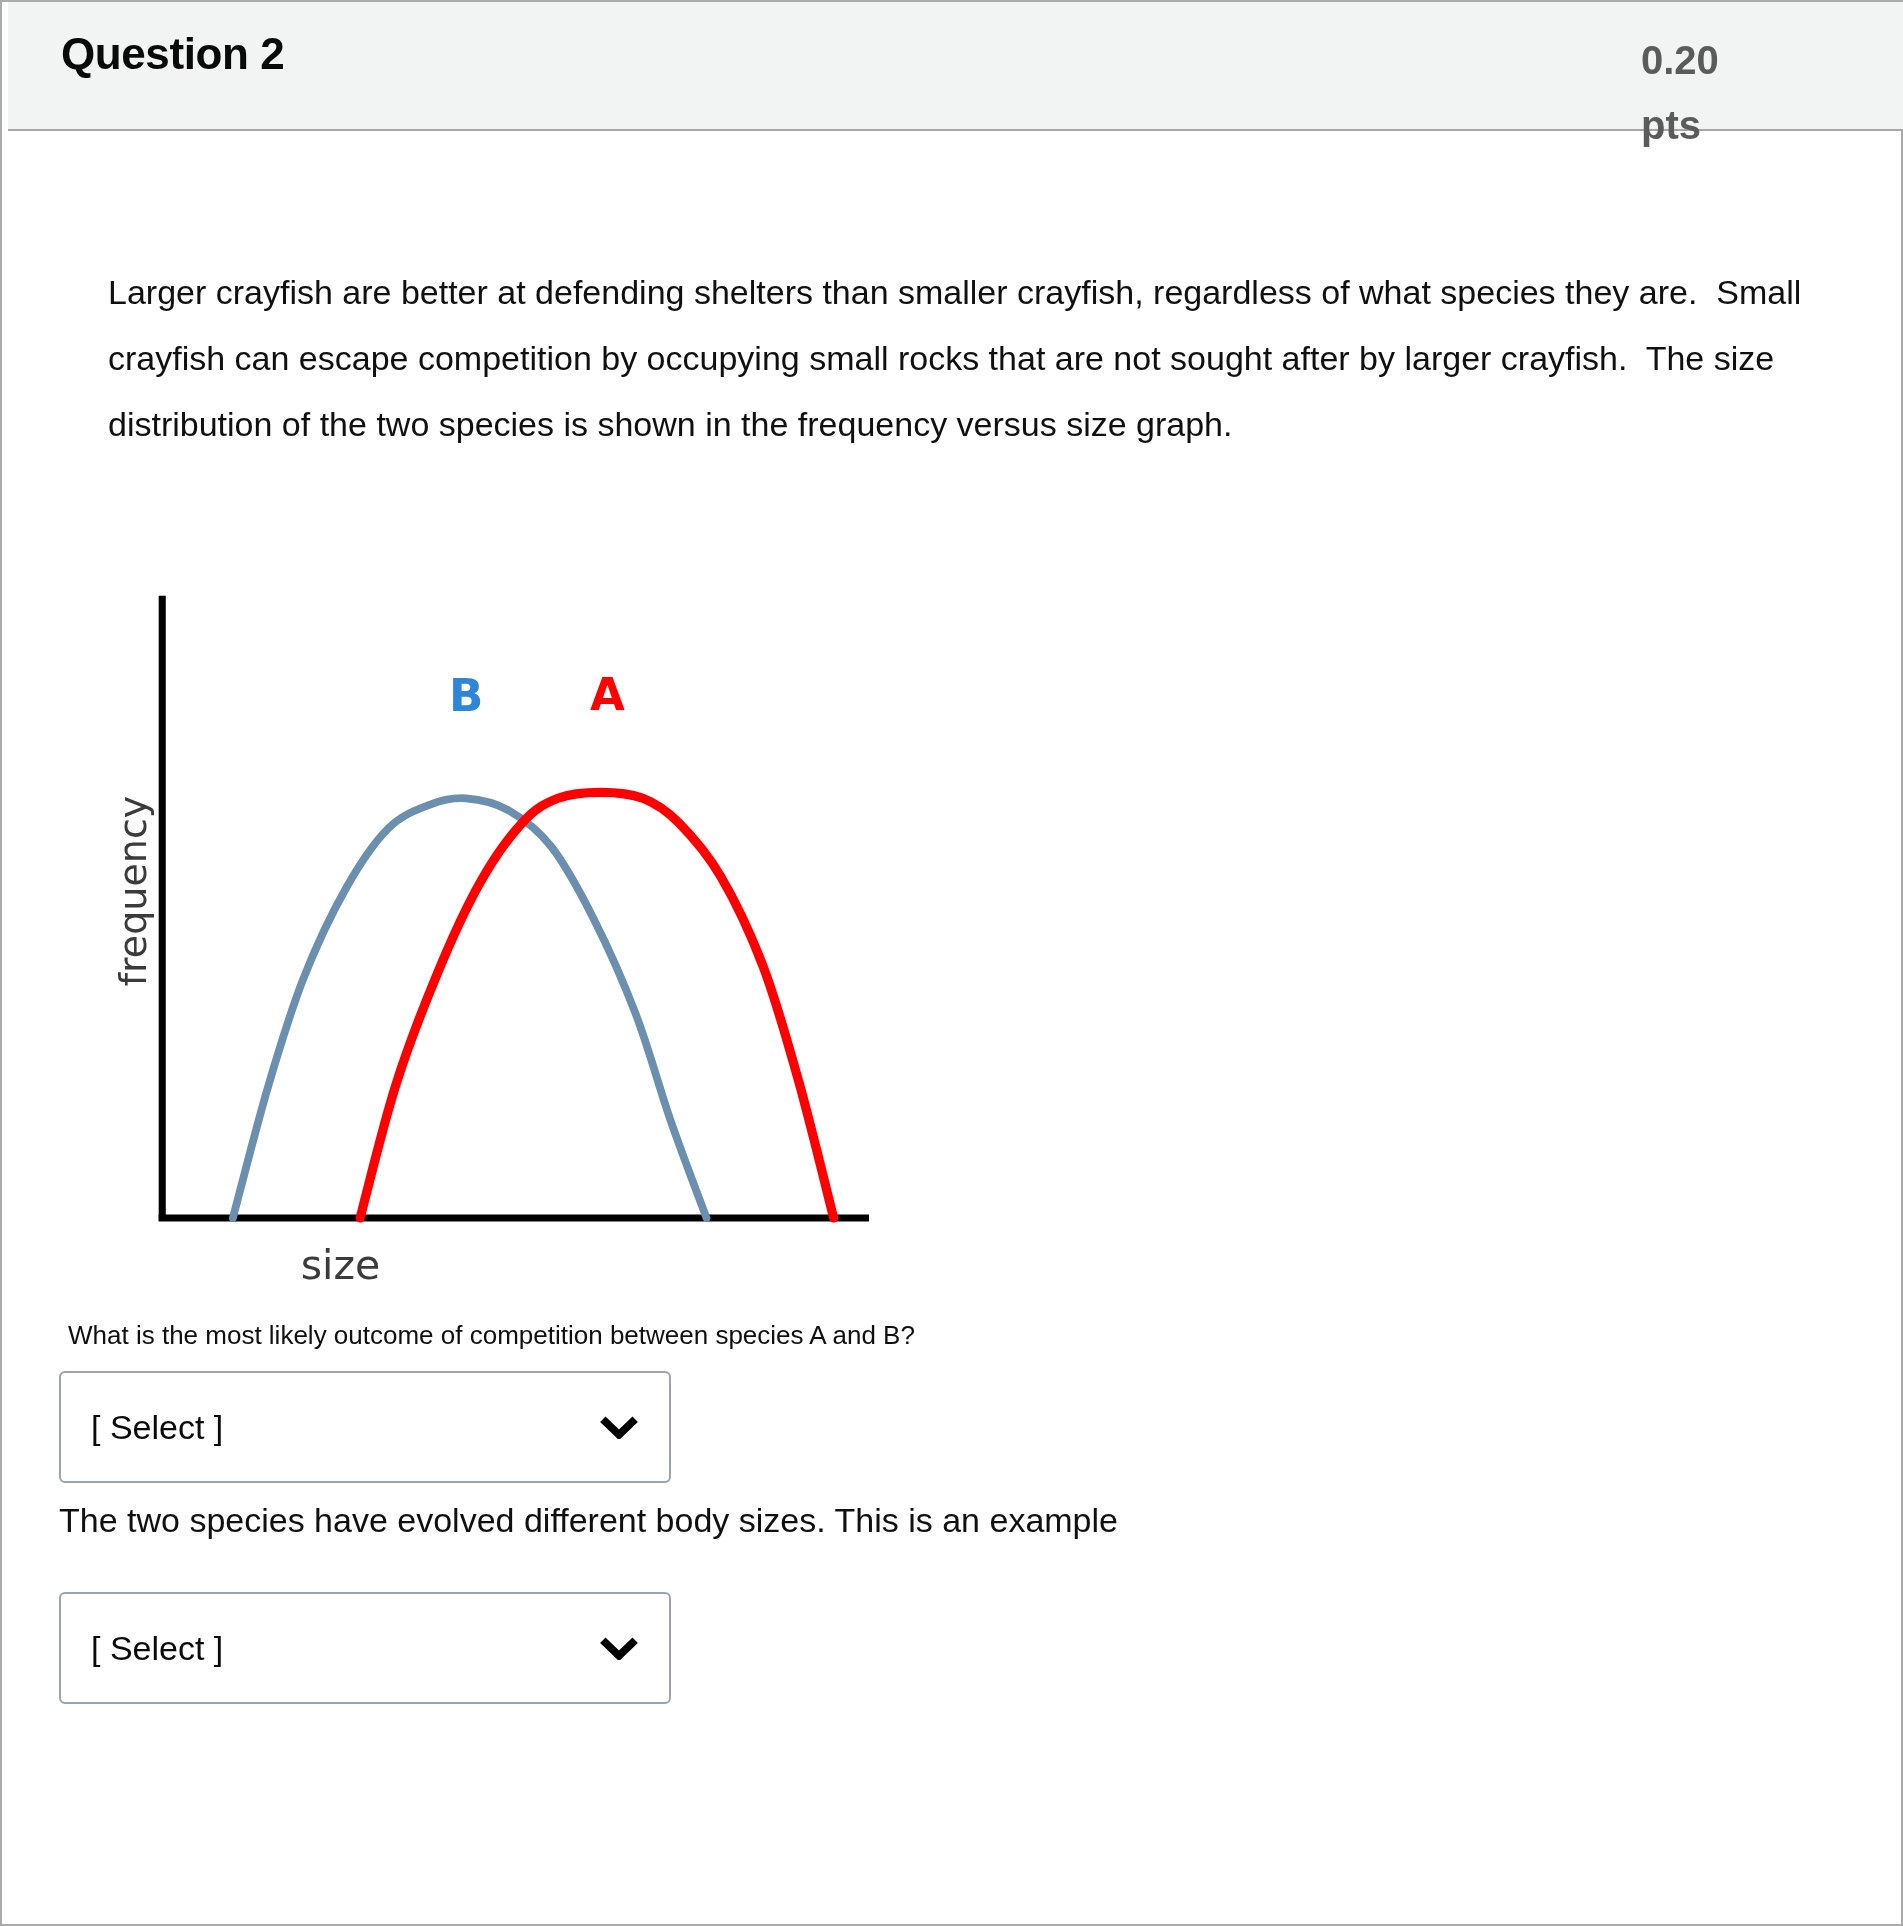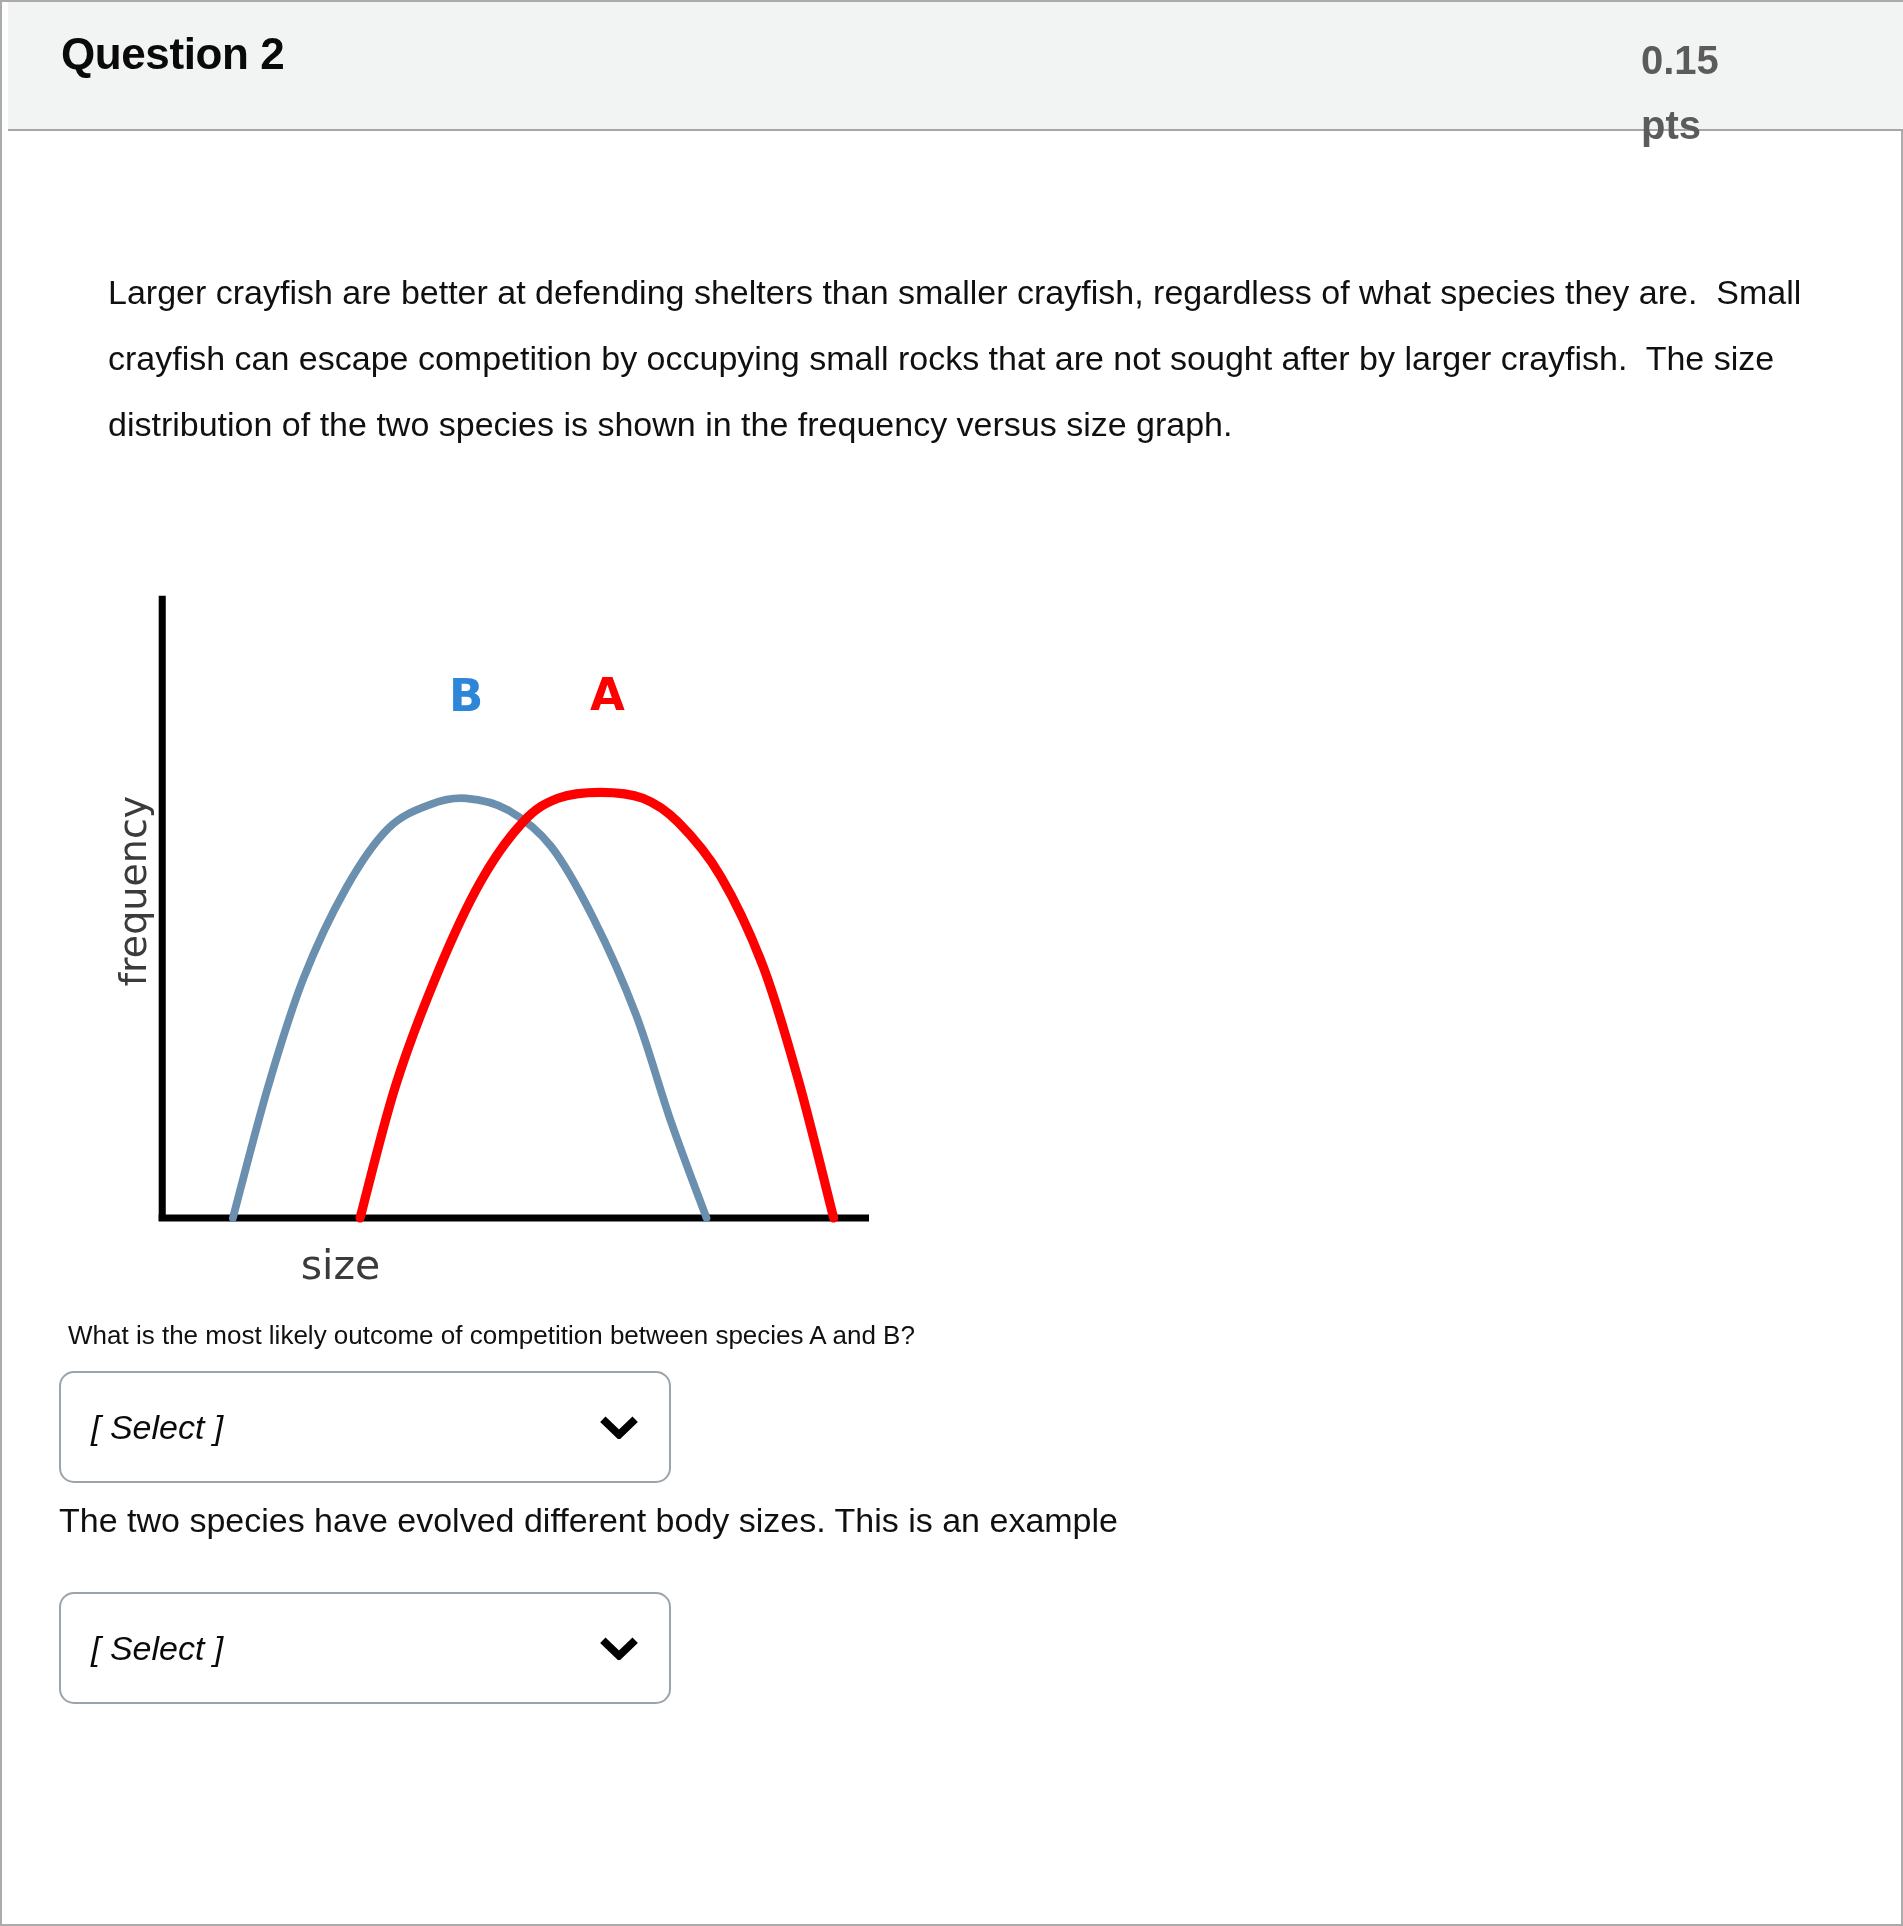--- a/index.html
+++ b/index.html
@@ -163,24 +163,23 @@
     align-items: center;
   }
 
   .dropdown {
     position: relative;
     box-sizing: border-box;
     width: 612px;
     height: 112px;
     background: #ffffff;
     border: 2.8px solid #9ba4ab;
-    border-radius: 15px;
+    border-radius: 6px;
     display: flex;
     align-items: center;
-    font-style: italic;
   }
   .dropdown-value {
     margin-left: 30px;
     font-size: 34px;
     color: #0a0a0a;
     white-space: nowrap;
   }
   .dropdown-chevron {
     position: absolute;
     right: 31px;
@@ -198,21 +197,21 @@
   }
 </style>
 </head>
 <body>
 
 <div class="quiz-card">
 
   <div class="q-header">
     <div class="q-title">Question 2</div>
     <div class="q-points">
-      <span class="q-points-value">0.15</span>
+      <span class="q-points-value">0.20</span>
       <span class="q-points-unit">pts</span>
     </div>
   </div>
 
   <div class="q-body">
 
     <div class="q-paragraph">Larger crayfish are better at defending shelters than smaller crayfish, regardless of what species they are.  Small crayfish can escape competition by occupying small rocks that are not sought after by larger crayfish.  The size distribution of the two species is shown in the frequency versus size graph.</div>
 
     <div class="chart-figure">
       <svg class="chart-svg" viewBox="0 0 1180 1000" preserveAspectRatio="none">

